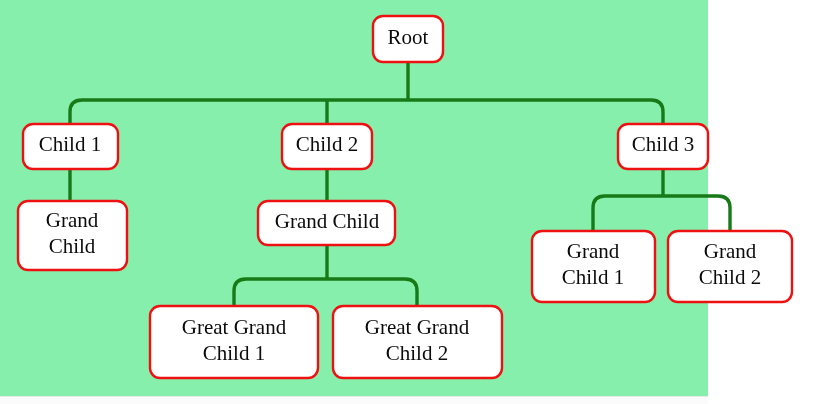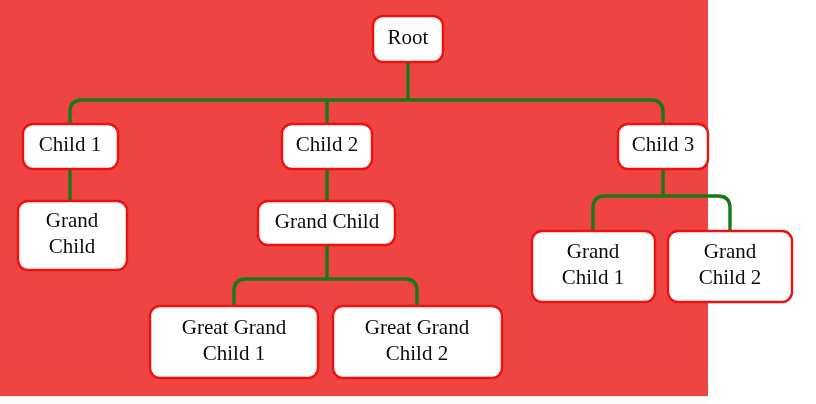--- a/index.html
+++ b/index.html
@@ -11,21 +11,21 @@
   body {
     width: 816px;
     height: 404px;
     overflow: hidden;
     font-family: "Liberation Serif", "DejaVu Serif", serif;
   }
   #diagram-root {
     position: relative;
     width: 708px;
     height: 404px;
-    background: #ef4444;
+    background: #86efac;
   }
   #tree-canvas {
     position: absolute;
     top: 0;
     left: 0;
     width: 816px;
     height: 404px;
     display: block;
   }
   .node-box {

